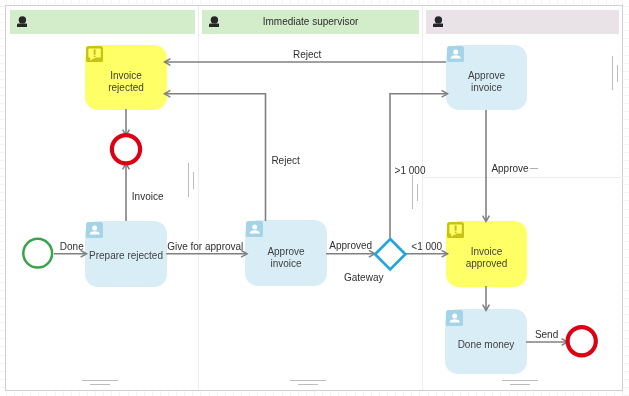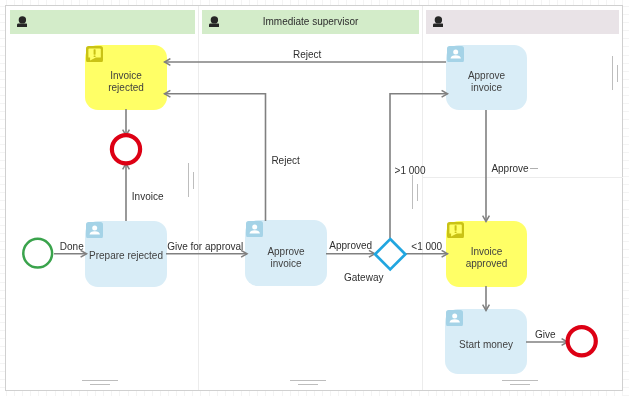--- a/index.html
+++ b/index.html
@@ -167,34 +167,34 @@
       <div class="t-label" style="top:24.7px;">Invoice
 approved</div>
     </div>
 
     <div class="task" style="left:439px;top:303px;width:82px;height:65px;background:#d9edf7;">
       <svg class="t-icon" viewBox="0 0 17 16.5">
         <rect x="0" y="0" width="17" height="16.5" rx="2.6" ry="2.6" fill="#a5d3e7"></rect>
         <circle cx="8.7" cy="6.1" r="2.5" fill="#ffffff"></circle>
         <path fill="#ffffff" d="M3.5 12.6c0-2.1 2.35-3.3 5.2-3.3s5.2 1.2 5.2 3.3z"></path>
       </svg>
-      <div class="t-label" style="top:29.6px;">Start money</div>
+      <div class="t-label" style="top:29.6px;">Done money</div>
     </div>
 
     <div class="lbl" style="left:53.8px;top:234.5px;">Done</div>
     <div class="lbl" style="left:161.2px;top:234.7px;">Give for approval</div>
     <div class="lbl" style="left:323.3px;top:234px;">Approved</div>
     <div class="lbl" style="left:338px;top:265.8px;">Gateway</div>
     <div class="lbl" style="left:287px;top:42.8px;">Reject</div>
     <div class="lbl" style="left:265.4px;top:149px;">Reject</div>
     <div class="lbl" style="left:125.8px;top:184.5px;">Invoice</div>
     <div class="lbl" style="left:388.6px;top:159px;">&gt;1 000</div>
     <div class="lbl" style="left:405.3px;top:234.9px;">&lt;1 000</div>
     <div class="lbl" style="left:485.4px;top:156.6px;">Approve</div>
-    <div class="lbl" style="left:528.9px;top:323px;">Give</div>
+    <div class="lbl" style="left:528.9px;top:323px;">Send</div>
     <div class="h-h" style="left:523.6px;top:162px;width:8px;background:#b0b0b0;"></div>
 
     <div class="h-v" style="left:182px;top:157px;height:34px;"></div>
     <div class="h-v" style="left:187px;top:166px;height:17px;"></div>
     <div class="h-v" style="left:406px;top:169px;height:34px;"></div>
     <div class="h-v" style="left:411px;top:178px;height:17px;"></div>
     <div class="h-v" style="left:606px;top:50px;height:34px;"></div>
     <div class="h-v" style="left:611px;top:59px;height:17px;"></div>
 
     <div class="h-h" style="left:76px;top:374px;width:36px;"></div>

